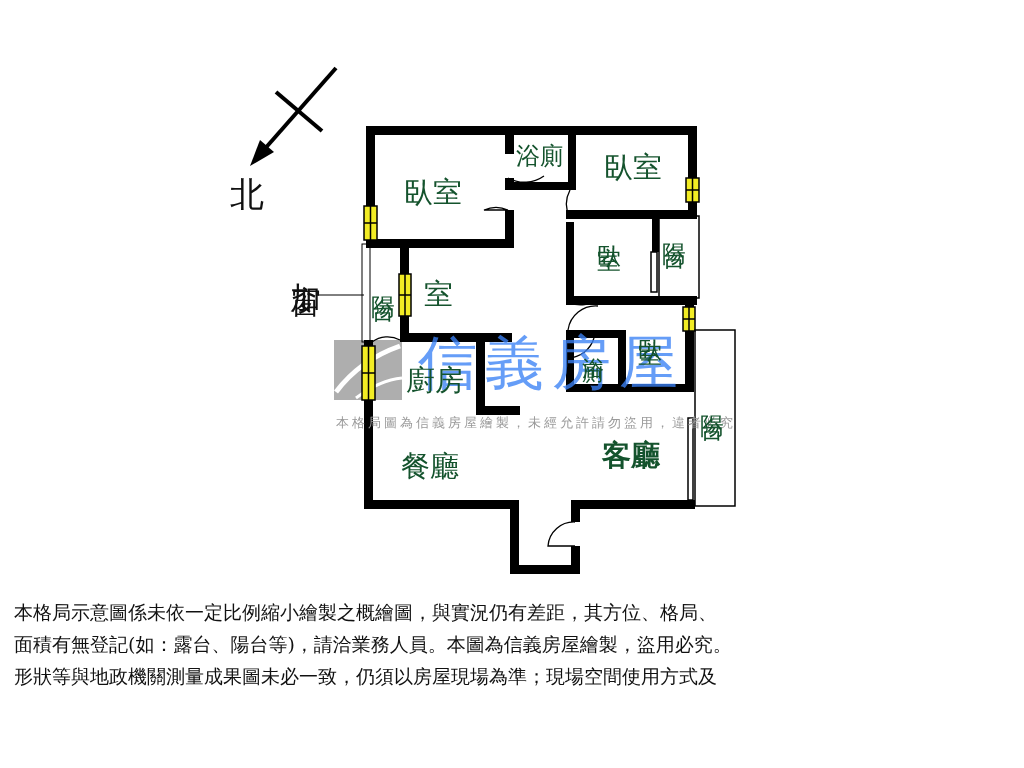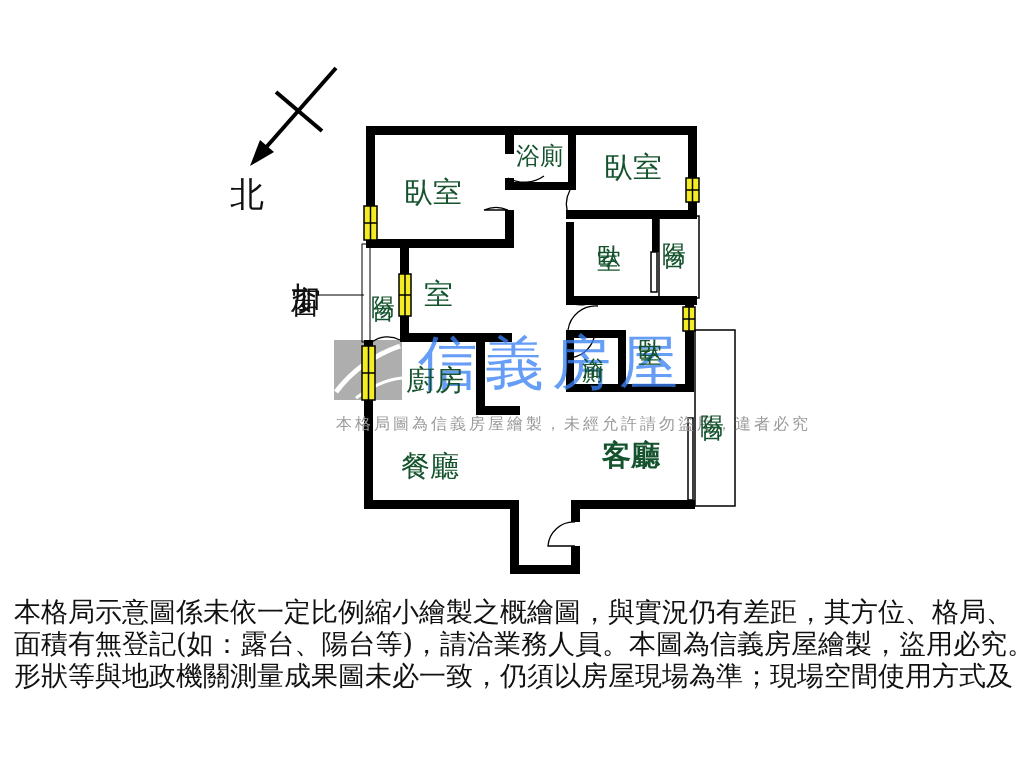--- a/index.html
+++ b/index.html
@@ -6,26 +6,26 @@
   body { width:1024px; height:768px; position:relative; overflow:hidden;
          font-family: "DejaVu Serif", "Liberation Serif", serif; }
   #plan { position:absolute; left:0; top:0; width:1024px; height:590px; }
   .room-label { position:absolute; font-family: "DejaVu Serif", "Liberation Serif", serif;
                 color:#14532d; font-size:29px; line-height:1; white-space:nowrap; }
   .room-label.vert { writing-mode: vertical-rl; text-orientation: upright; letter-spacing:2px; }
   .room-label.sm { font-size:24px; }
   .wm-big { position:absolute; left:418px; top:333px; font-family:"DejaVu Sans","Liberation Sans",sans-serif;
             font-size:59px; color:#3b82f6; opacity:0.78; letter-spacing:8px; line-height:1; }
   .wm-small { position:absolute; left:336px; top:414px; font-family:"DejaVu Sans","Liberation Sans",sans-serif;
-              font-size:16px; color:#9a9a9a; letter-spacing:3px; white-space:nowrap; }
+              font-size:13px; color:#9a9a9a; letter-spacing:3px; white-space:nowrap; }
   .north-label { position:absolute; left:230px; top:172px; font-size:34px; color:#111; }
   .addwin-label { position:absolute; left:285px; top:258px; font-size:31px; color:#111;
                   writing-mode: vertical-rl; text-orientation: upright; letter-spacing:2px; }
   #disclaimer { position:absolute; left:14px; top:596px; width:1000px;
-                font-family:"DejaVu Serif","Liberation Serif",serif; font-size:27px;
+                font-family:"DejaVu Serif","Liberation Serif",serif; font-size:19px;
                 line-height:32px; color:#111; }
   #disclaimer div { white-space:nowrap; }
 </style>
 </head>
 <body>
 
 <svg id="plan" viewBox="0 0 1024 590" xmlns="http://www.w3.org/2000/svg">
 
   <g opacity="0.8">
     <rect x="334" y="340" width="68" height="60" fill="#9a9a9a"></rect>

